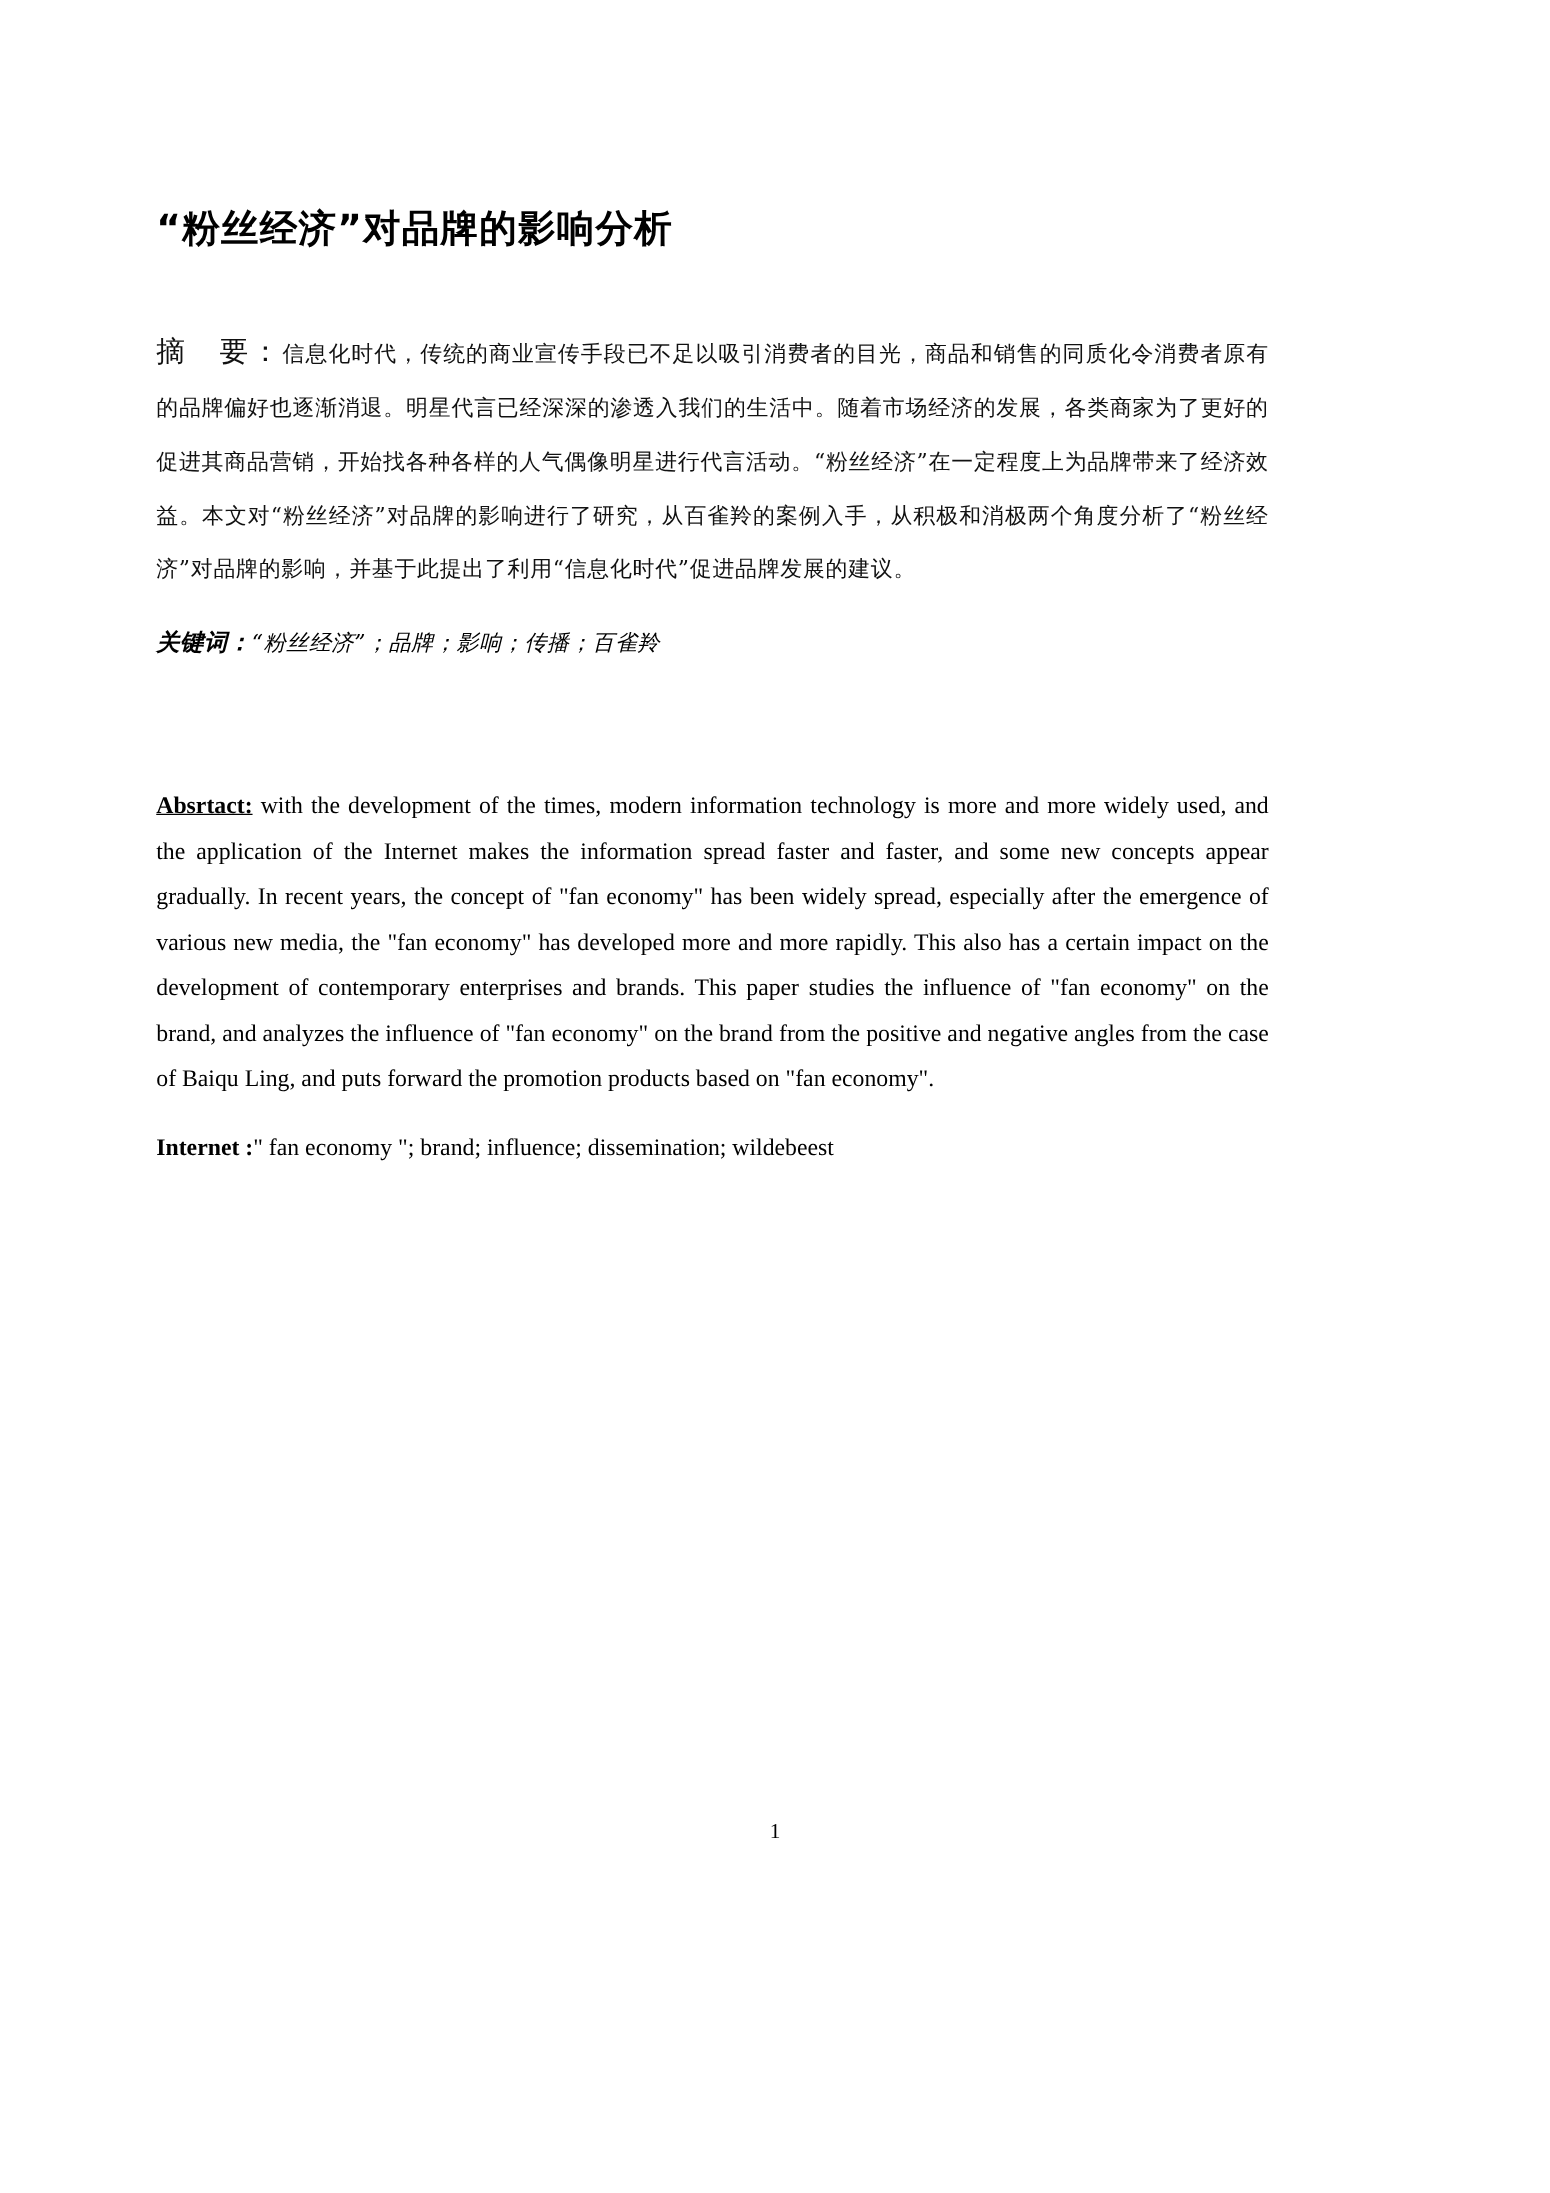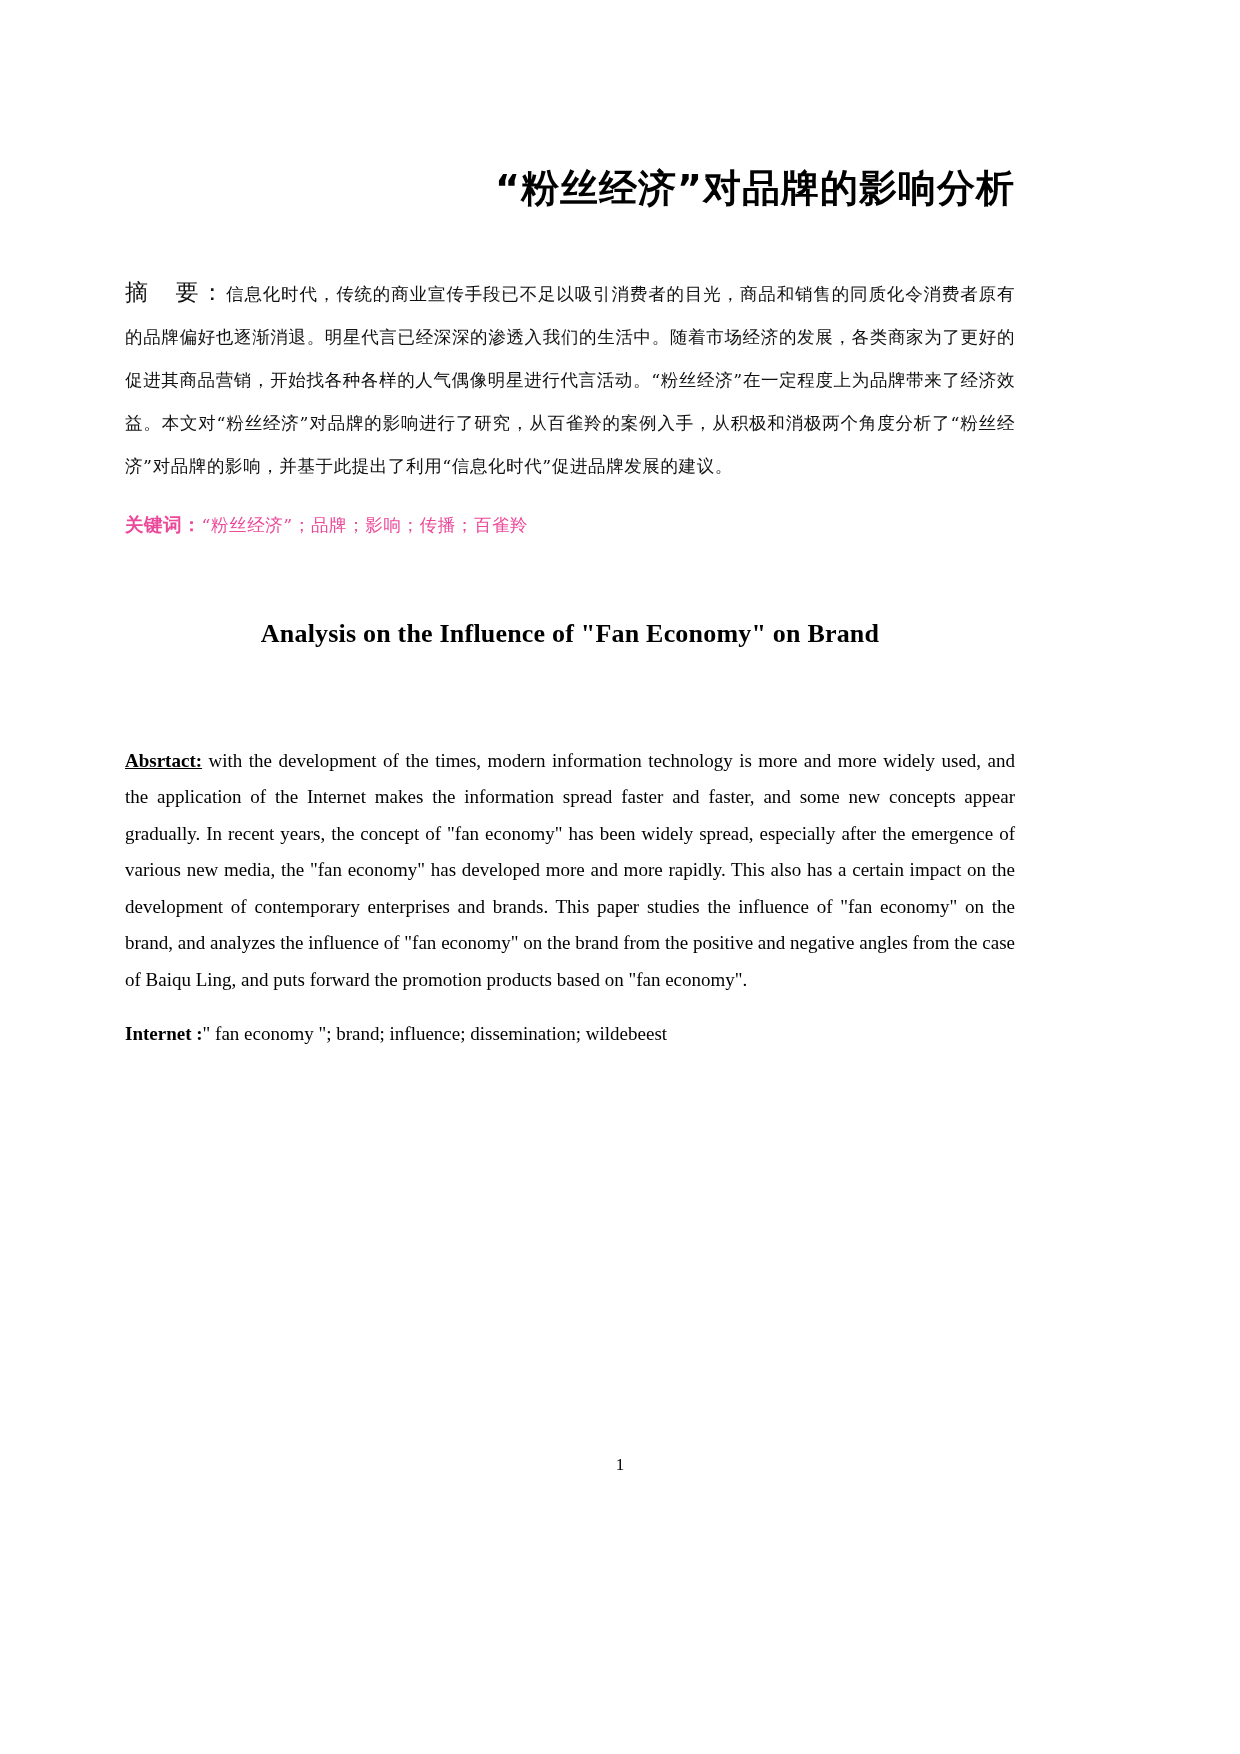--- a/index.html
+++ b/index.html
@@ -28,23 +28,23 @@
   .content {
     position: absolute;
     left: 125px;
     top: 0;
     width: 890px;
   }
 
   
   .cn-title {
     margin-top: 165px;
-    text-align: right;
+    text-align: left;
     font-family: "DejaVu Sans", "Liberation Sans", sans-serif;
-    font-size: 38px;
+    font-size: 30px;
     font-weight: 600;
     letter-spacing: 1px;
     line-height: 1.25;
     color: #000;
   }
 
   
   .cn-abstract {
     margin-top: 58px;
     font-family: "DejaVu Serif", "Liberation Serif", serif;
@@ -60,21 +60,22 @@
     font-size: 23px;
     letter-spacing: 2px;
   }
 
   .cn-keywords {
     margin-top: 2px;
     font-family: "DejaVu Serif", "Liberation Serif", serif;
     font-size: 17.5px;
     line-height: 40px;
     letter-spacing: 0.6px;
-    color: #ec4899;
+    color: #000000;
+    font-style: italic;
   }
   .cn-keywords .lead {
     font-weight: bold;
     font-size: 18.5px;
   }
 
   
   .en-title {
     margin-top: 72px;
     text-align: center;
@@ -127,21 +128,20 @@
     <h1 class="cn-title">“粉丝经济”对品牌的影响分析</h1>
 
     <p class="cn-abstract">
       <span class="lead">摘　要：</span><span>信息化时代，传统的商业宣传手段已不足以吸引消费者的目光，商品和销售的同质化令消费者原有的品牌偏好也逐渐消退。明星代言已经深深的渗透入我们的生活中。随着市场经济的发展，各类商家为了更好的促进其商品营销，开始找各种各样的人气偶像明星进行代言活动。“粉丝经济”在一定程度上为品牌带来了经济效益。本文对“粉丝经济”对品牌的影响进行了研究，从百雀羚的案例入手，从积极和消极两个角度分析了“粉丝经济”对品牌的影响，并基于此提出了利用“信息化时代”促进品牌发展的建议。</span>
     </p>
 
     <p class="cn-keywords">
       <span class="lead">关键词：</span><span>“粉丝经济”；品牌；影响；传播；百雀羚</span>
     </p>
 
-    <h2 class="en-title">Analysis on the Influence of "Fan Economy" on Brand</h2>
 
     <p class="en-abstract">
       <span class="lead">Absrtact:</span><span> with the development of the times, modern information technology is more and more widely used, and the application of the Internet makes the information spread faster and faster, and some new concepts appear gradually. In recent years, the concept of "fan economy" has been widely spread, especially after the emergence of various new media, the "fan economy" has developed more and more rapidly. This also has a certain impact on the development of contemporary enterprises and brands. This paper studies the influence of "fan economy" on the brand, and analyzes the influence of "fan economy" on the brand from the positive and negative angles from the case of Baiqu Ling, and puts forward the promotion products based on "fan economy".</span>
     </p>
 
     <p class="en-keywords">
       <span class="lead">Internet :</span><span>" fan economy "; brand; influence; dissemination; wildebeest</span>
     </p>
 
   </div>

